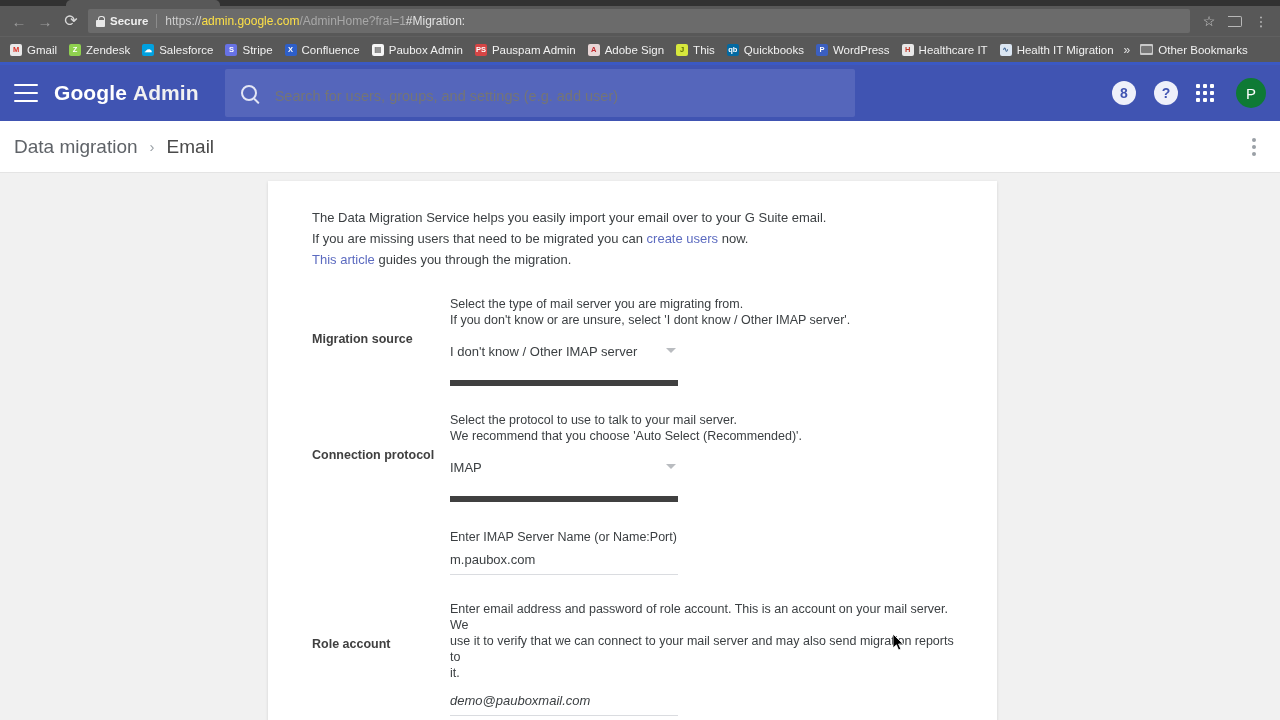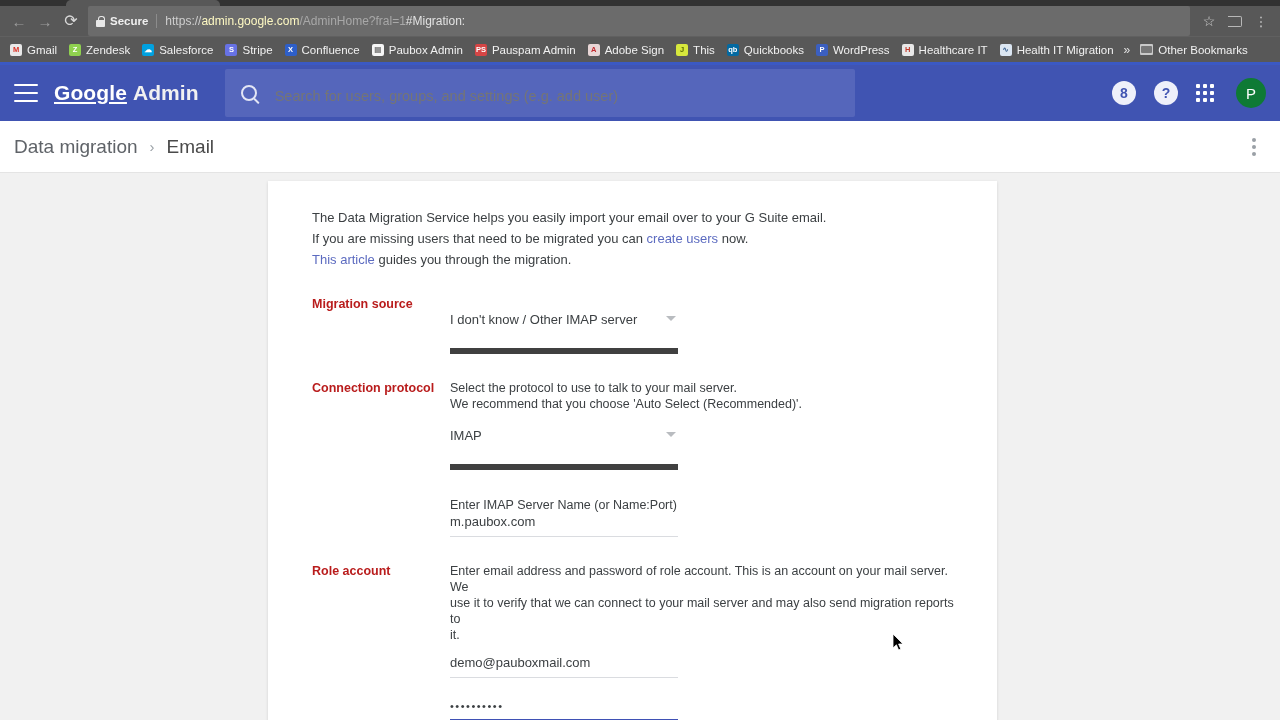--- a/index.html
+++ b/index.html
@@ -23,21 +23,21 @@
     height: 30px; background: #585858;
     display: flex; align-items: center; padding: 0 6px;
   }
   .nav-btn {
     width: 26px; height: 26px; display: flex; align-items: center;
     justify-content: center; color: #9e9e9e; font-size: 15px;
     line-height: 1; flex: 0 0 auto;
   }
   .nav-btn.reload { color: #d8d8d8; font-size: 16px; }
   .urlbox {
-    flex: 1 1 auto; height: 30px; background: #6b6b6b;
+    flex: 1 1 auto; height: 24px; background: #6b6b6b;
     border-radius: 2px; margin: 0 6px 0 4px;
     display: flex; align-items: center; padding: 0 8px;
     font-size: 12px; color: #e8e8e8; position: relative;
     min-width: 0;
   }
   .lock-ico {
     width: 9px; height: 11px; position: relative; margin-right: 5px;
     flex: 0 0 auto;
   }
   .lock-ico::before {
@@ -47,21 +47,21 @@
   .lock-ico::after {
     content: ""; position: absolute; left: 2px; top: 0;
     width: 5px; height: 6px; border: 1.5px solid #e8e8e8;
     border-bottom: none; border-radius: 3px 3px 0 0;
   }
   .secure-txt { font-weight: bold; color: #efefef; font-size: 11.5px; }
   .url-sep {
     width: 1px; height: 14px; background: #8c8c8c; margin: 0 8px;
   }
   .url-scheme { color: #cfcfcf; }
-  .url-host { color: #fef9c3; }
+  .url-host { color: #fde047; }
   .url-path { color: #a8a8a8; }
   .url-frag { color: #e2e2e2; }
   .omni-icon {
     width: 26px; height: 26px; display: flex; align-items: center;
     justify-content: center; color: #cfcfcf; font-size: 14px; flex: 0 0 auto;
   }
   .cast-ico {
     width: 14px; height: 11px; border: 1.5px solid #b8b8b8;
     border-left: none; border-radius: 0 2px 2px 0; position: relative;
   }
@@ -104,21 +104,21 @@
   }
   .hamburger {
     width: 24px; height: 18px; display: flex; flex-direction: column;
     justify-content: space-between; margin-right: 16px; flex: 0 0 auto;
   }
   .hamburger span { display: block; height: 2px; background: #fff; border-radius: 1px; }
   .brand {
     font-size: 21px; color: #fff; letter-spacing: 0.1px;
     margin-right: 26px; flex: 0 0 auto; white-space: nowrap;
   }
-  .brand b { font-weight: bold; text-decoration: underline; }
+  .brand b { font-weight: bold; }
   .brand i { font-style: normal; font-weight: bold; color: #f1f1f1; }
   .searchbox {
     flex: 0 0 auto; width: 630px; height: 48px;
     background: #5566bb; border-radius: 2px;
     display: flex; align-items: center; padding: 0 16px;
   }
   .search-ico {
     width: 16px; height: 16px; border: 2px solid #e3e6f5;
     border-radius: 50%; position: relative; margin-right: 18px; flex: 0 0 auto;
   }
@@ -178,37 +178,37 @@
     position: absolute; left: 268px; top: 8px; width: 729px; height: 545px;
     background: #fff; box-shadow: 0 1px 3px rgba(0,0,0,0.13);
     padding: 26px 40px 0 44px;
   }
   .intro { font-size: 13px; color: #3c4043; line-height: 21px; }
   .intro a { color: #5c6bc0; text-decoration: none; }
 
   .row { display: flex; margin-top: 26px; }
   .row-label {
     width: 138px; flex: 0 0 138px; font-size: 12.5px;
-    color: #b91c1c; font-weight: bold; padding-top: 1px;
+    color: #404040; font-weight: bold; padding-top: 1px; margin-top: 35px;
   }
   .row-body { flex: 1 1 auto; }
   .help-text { font-size: 12.5px; color: #3c4043; line-height: 16px; }
 
   .select-field {
     position: relative; width: 228px; margin-top: 14px;
     border-bottom: 6px solid #404040; padding-bottom: 20px;
   }
   .select-field .val { font-size: 13px; color: #3c4043; }
   .caret {
     position: absolute; right: 2px; top: 6px;
     width: 0; height: 0; border-left: 5px solid transparent;
     border-right: 5px solid transparent; border-top: 5px solid #b9bcc0;
   }
   .text-field {
-    width: 228px; 
+    width: 228px; margin-top: 6px;
     border-bottom: 1px solid #dadce0; padding-bottom: 6px;
   }
   .text-field.focused { border-bottom: 2px solid #3f51b5; padding-bottom: 5px; }
   .field-caption { font-size: 12.5px; color: #3c4043; margin-top: 28px; }
   .field-val { font-size: 13px; color: #3c4043; }
   .field-val.dots { letter-spacing: 1.5px; font-size: 11px; color: #3c4043; }
 
   .cursor {
     position: absolute; left: 893px; top: 461px;
     width: 12px; height: 18px; pointer-events: none;
@@ -360,20 +360,24 @@
         <span>If you are missing users that need to be migrated you can </span><a href="#">create users</a><span> now.</span>
       </div>
       <div>
         <a href="#">This article</a><span> guides you through the migration.</span>
       </div>
     </div>
 
     <div class="row">
       <div class="row-label">Migration source</div>
       <div class="row-body">
+        <div class="help-text">
+          <div>Select the type of mail server you are migrating from.</div>
+          <div>If you don't know or are unsure, select 'I dont know / Other IMAP server'.</div>
+        </div>
         <div class="select-field">
           <span class="val">I don't know / Other IMAP server</span>
           <span class="caret"></span>
         </div>
       </div>
     </div>
 
     <div class="row">
       <div class="row-label">Connection protocol</div>
       <div class="row-body">
@@ -393,21 +397,21 @@
     </div>
 
     <div class="row">
       <div class="row-label">Role account</div>
       <div class="row-body">
         <div class="help-text">
           <div>Enter email address and password of role account. This is an account on your mail server. We</div>
           <div>use it to verify that we can connect to your mail server and may also send migration reports to</div>
           <div>it.</div>
         </div>
-        <div class="text-field" style="margin-top:10px;">
+        <div class="text-field" style="margin-top:10px;font-style:italic;">
           <span class="field-val">demo@pauboxmail.com</span>
         </div>
         <div class="text-field focused" style="margin-top:18px;">
           <span class="field-val dots">••••••••••</span>
         </div>
       </div>
     </div>
 
   </div>
 

